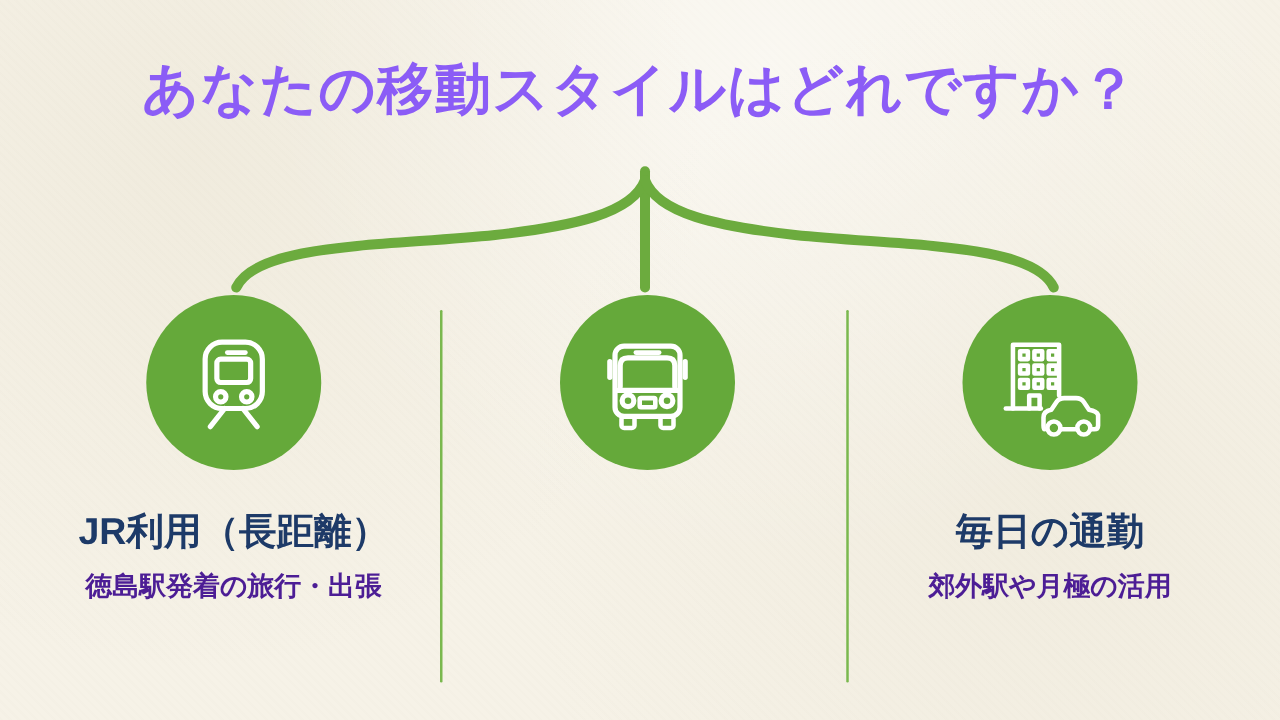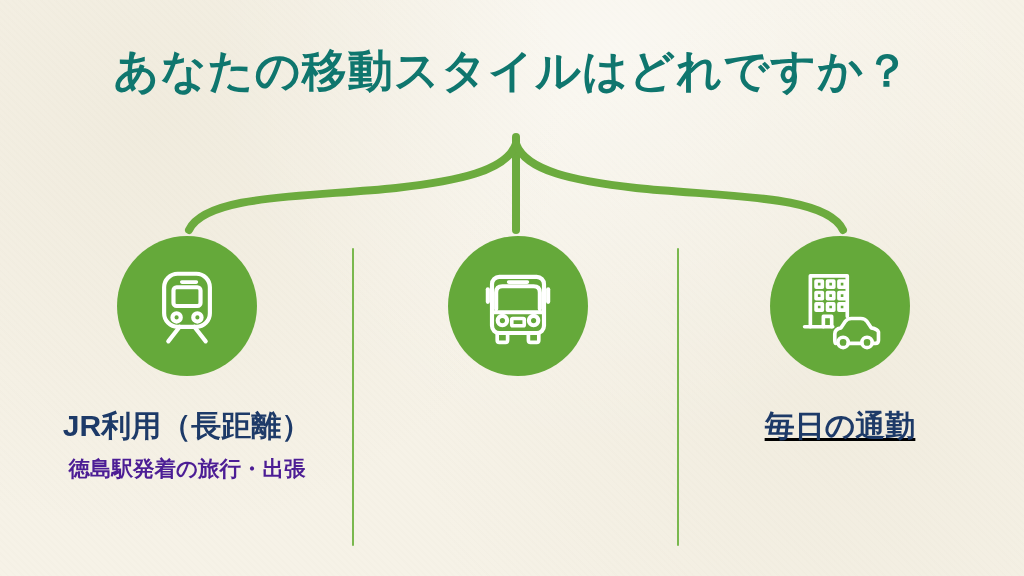--- a/index.html
+++ b/index.html
@@ -8,29 +8,29 @@
     font-family:"Liberation Sans","DejaVu Sans",sans-serif;
     background-color:#f6f2e7;
     background-image:
       radial-gradient(circle at 15% 22%, rgba(205,195,165,.14), transparent 42%),
       radial-gradient(circle at 82% 72%, rgba(205,195,165,.12), transparent 45%),
       radial-gradient(circle at 60% 8%, rgba(255,255,255,.45), transparent 50%),
       repeating-linear-gradient(45deg, rgba(120,110,80,.012) 0 2px, transparent 2px 5px);
   }
   .title{
     position:absolute;left:0;top:44px;width:1024px;
-    text-align:center;color:#0f766e;font-size:45px;font-weight:800;
+    text-align:center;color:#8b5cf6;font-size:45px;font-weight:800;
     letter-spacing:1px;line-height:1.2;
   }
   .connector{position:absolute;left:0;top:0;}
   .divider{position:absolute;top:248px;width:2px;height:298px;background:#7ab84e;border-radius:1px;}
   .divider.left{left:352px;}
   .divider.right{left:677px;}
   .col{position:absolute;top:236px;width:330px;display:flex;flex-direction:column;align-items:center;}
-  .col.c1{left:22px;} .col.c2{left:353px;} .col.c3{left:675px;text-decoration:underline;}
+  .col.c1{left:22px;} .col.c2{left:353px;} .col.c3{left:675px;}
   .badge{
     width:140px;height:140px;border-radius:50%;background:#65a93a;
     display:flex;align-items:center;justify-content:center;flex:0 0 auto;
   }
   .badge svg{width:104px;height:104px;}
   .heading{
     margin-top:32px;color:#1d3a68;font-size:30px;font-weight:800;
     line-height:1.2;text-align:center;white-space:nowrap;
   }
   .desc{
@@ -113,13 +113,14 @@
         <rect x="49" y="48" width="6" height="6"></rect>
         <path d="M34 70 V60 H42 V70"></path>
         <path d="M46 86 Q45 86 45 83 V77 Q45 72 51 71 L55 65 Q57 62 61 62 H70 Q74 62 76 65 L80 71 Q86 72 87 75 V83 Q87 86 84 86 H81"></path>
         <path d="M58 86 H71"></path>
         <circle cx="53" cy="85" r="5"></circle>
         <circle cx="76" cy="85" r="5"></circle>
       </g>
     </svg>
   </div>
   <div class="heading">毎日の通勤</div>
+  <div class="desc">郊外駅や月極の活用</div>
 </div>
 
 </body></html>

